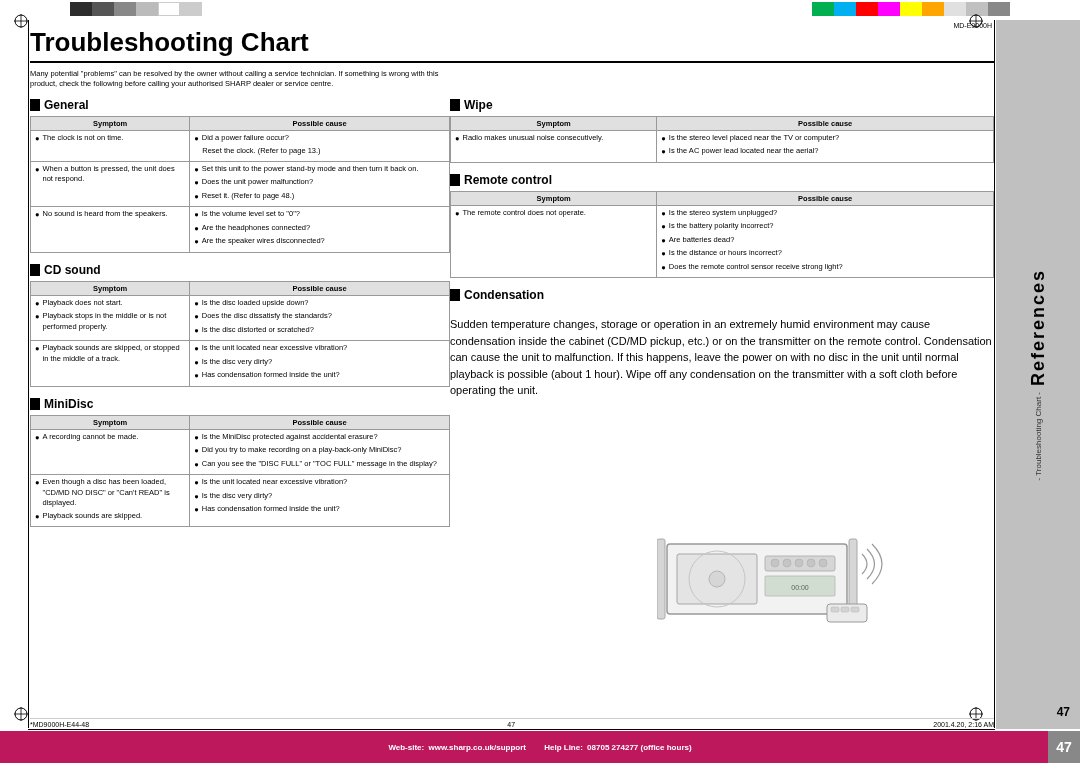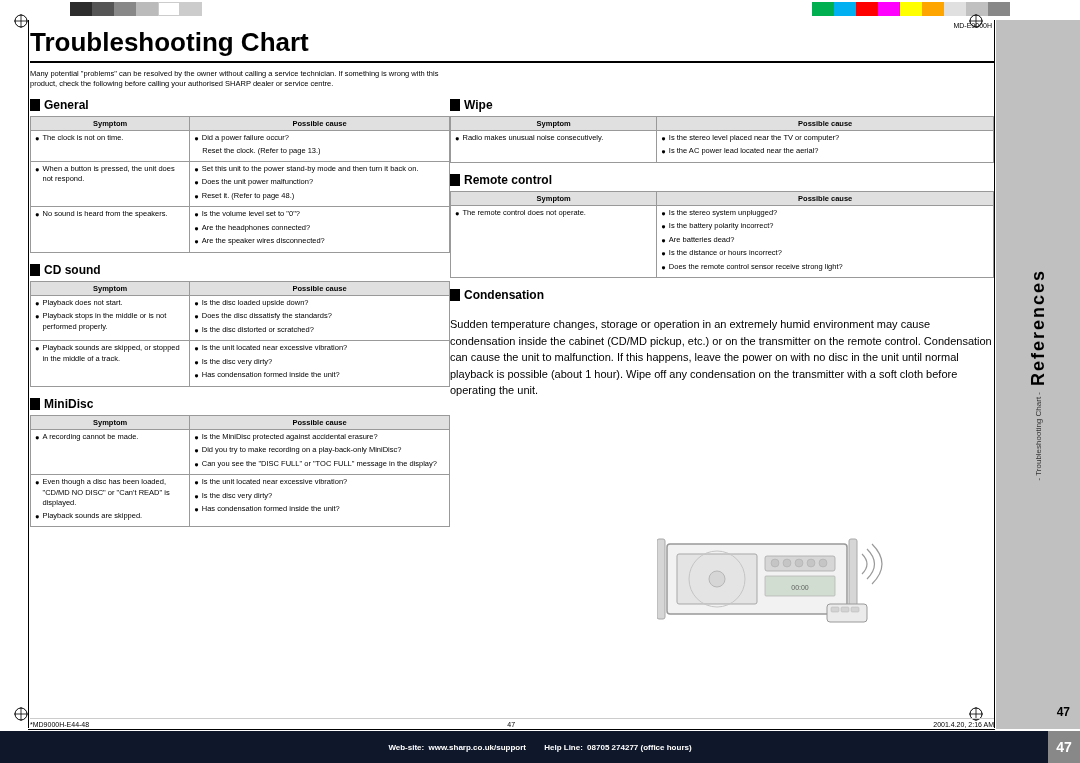--- a/index.html
+++ b/index.html
@@ -39,21 +39,21 @@
       gap: 0;
     }
 
     
     .bottom-bar {
       position: absolute;
       bottom: 0;
       left: 0;
       right: 0;
       height: 32px;
-      background: #0f172a;
+      background: #be185d;
       display: flex;
       align-items: center;
       justify-content: center;
     }
     .bottom-bar-content {
       color: #fff;
       font-size: 8px;
     }
     .bottom-bar-content span {
       font-weight: bold;

